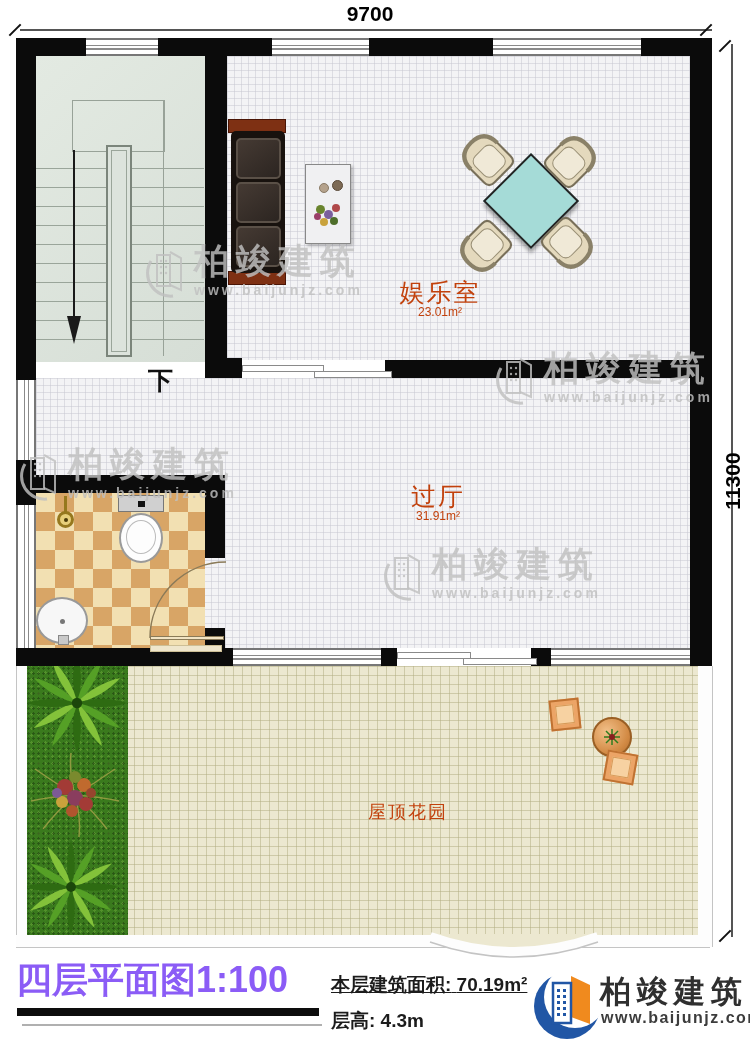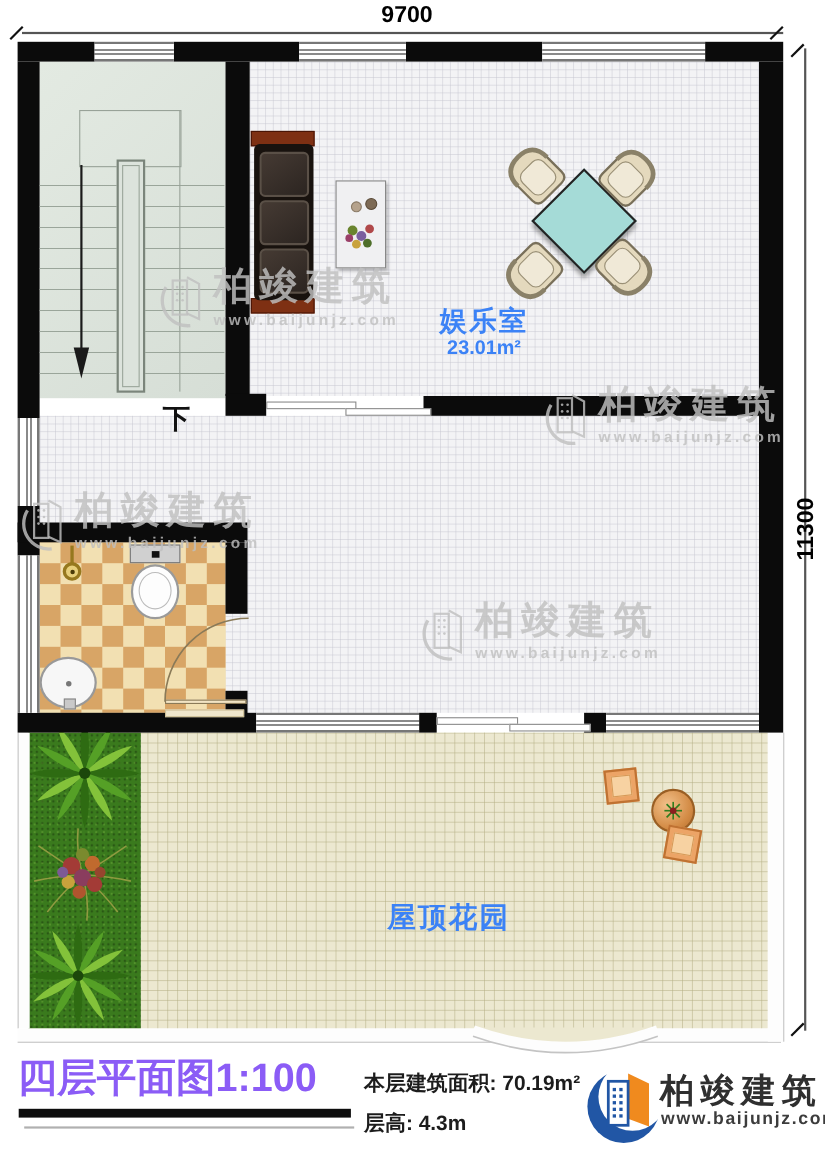--- a/index.html
+++ b/index.html
@@ -21,23 +21,23 @@
     background-size:38px 38px;}
   .grass{position:absolute;background-color:#3a7a1d;
     background-image:radial-gradient(rgba(0,0,0,.28) 1px,transparent 1.4px),
     radial-gradient(rgba(130,190,70,.35) 1px,transparent 1.4px);
     background-size:5px 5px,7px 7px;background-position:0 0,2px 3px;}
   .parapet{position:absolute;background:#fdfdfd;}
   .tick{position:absolute;width:2px;height:16px;background:#111;transform:rotate(45deg);}
   .dimline{position:absolute;background:#555;}
   .dimtext{position:absolute;font-weight:bold;font-size:21px;color:#000;text-align:center;}
   .slider{position:absolute;background:#fff;border:1px solid #8a8a8a;}
-  .roomlabel{position:absolute;text-align:center;line-height:1.12;font-weight:bold;color:#3b82f6;}
+  .roomlabel{position:absolute;text-align:center;line-height:1.12;font-weight:normal;color:#c2410c;}
   .rname{font-size:25px;letter-spacing:2px;}
-  .rarea{font-size:18px;}
+  .rarea{font-size:12px;}
   .wm{position:absolute;display:flex;align-items:flex-start;gap:8px;color:rgba(192,192,192,.82);pointer-events:none;}
   .wm-brand{font-size:35px;font-weight:bold;letter-spacing:7px;line-height:1;}
   .wm-url{font-size:14px;font-weight:bold;letter-spacing:3px;margin-top:4px;}
   .cushion{position:absolute;width:45px;height:41px;background:linear-gradient(145deg,#453a33,#2c2521);border:2px solid #5a5047;border-radius:5px;box-sizing:border-box;}
   .ochair{position:absolute;background:#eca466;border:2px solid #bf7232;box-sizing:border-box;}
   .ochair>div{position:absolute;left:4px;top:4px;right:4px;bottom:4px;background:#f7d2a2;border:1px solid #d79a58;}
   svg.icon{position:absolute;overflow:visible;}
 </style>
 </head>
 <body>
@@ -241,22 +241,26 @@
       <div></div>
     </div>
   <div class="ochair" style="left:605px;top:752px;width:31px;height:31px;transform:rotate(10deg);">
       <div></div>
     </div>
 
   <div class="roomlabel" style="left:370px;top:278px;width:140px;">
     <div class="rname">娱乐室</div>
     <div class="rarea">23.01m²</div>
   </div>
+  <div class="roomlabel" style="left:368px;top:482px;width:140px;">
+    <div class="rname">过厅</div>
+    <div class="rarea">31.91m²</div>
+  </div>
   <div class="roomlabel" style="left:328px;top:802px;width:160px;">
-    <div class="rname" style="font-size:26px;margin-top:18px;">屋顶花园</div>
+    <div class="rname" style="font-size:18px;">屋顶花园</div>
   </div>
 
   <div class="wm" style="left:142px;top:243px;">
     <svg width="44" height="56" viewBox="0 0 44 56">
         <use href="#wm-glyph"></use>
       </svg>
     <div>
       <div class="wm-brand">柏竣建筑</div>
       <div class="wm-url">www.baijunjz.com</div>
     </div>
@@ -288,21 +292,21 @@
       <div class="wm-url">www.baijunjz.com</div>
     </div>
   </div>
 
   <div class="abs" style="left:16px;top:956px;font-size:36px;font-weight:bold;color:#8b5cf6;white-space:nowrap;">
     <span>四层平面图</span><span>1:100</span>
   </div>
   <div class="abs" style="left:17px;top:1008px;width:302px;height:8px;background:#0d0d0d;"></div>
   <div class="abs" style="left:22px;top:1024px;width:300px;height:2px;background:#b0b0b0;"></div>
 
-  <div class="abs" style="left:331px;top:972px;font-size:19px;font-weight:bold;color:#1c1c1c;white-space:nowrap;">
+  <div class="abs" style="left:331px;top:972px;font-size:19px;font-weight:bold;color:#1c1c1c;white-space:nowrap;text-decoration:underline;">
     <span>本层建筑面积:</span>
     <span>70.19m²</span>
   </div>
   <div class="abs" style="left:331px;top:1008px;font-size:19px;font-weight:bold;color:#1c1c1c;white-space:nowrap;">
     <span>层高:</span>
     <span>4.3m</span>
   </div>
 
   <svg class="icon" style="left:529px;top:964px;" width="74" height="78" viewBox="0 0 74 78">
     <circle cx="38" cy="42" r="33" fill="#2156a5"></circle>

